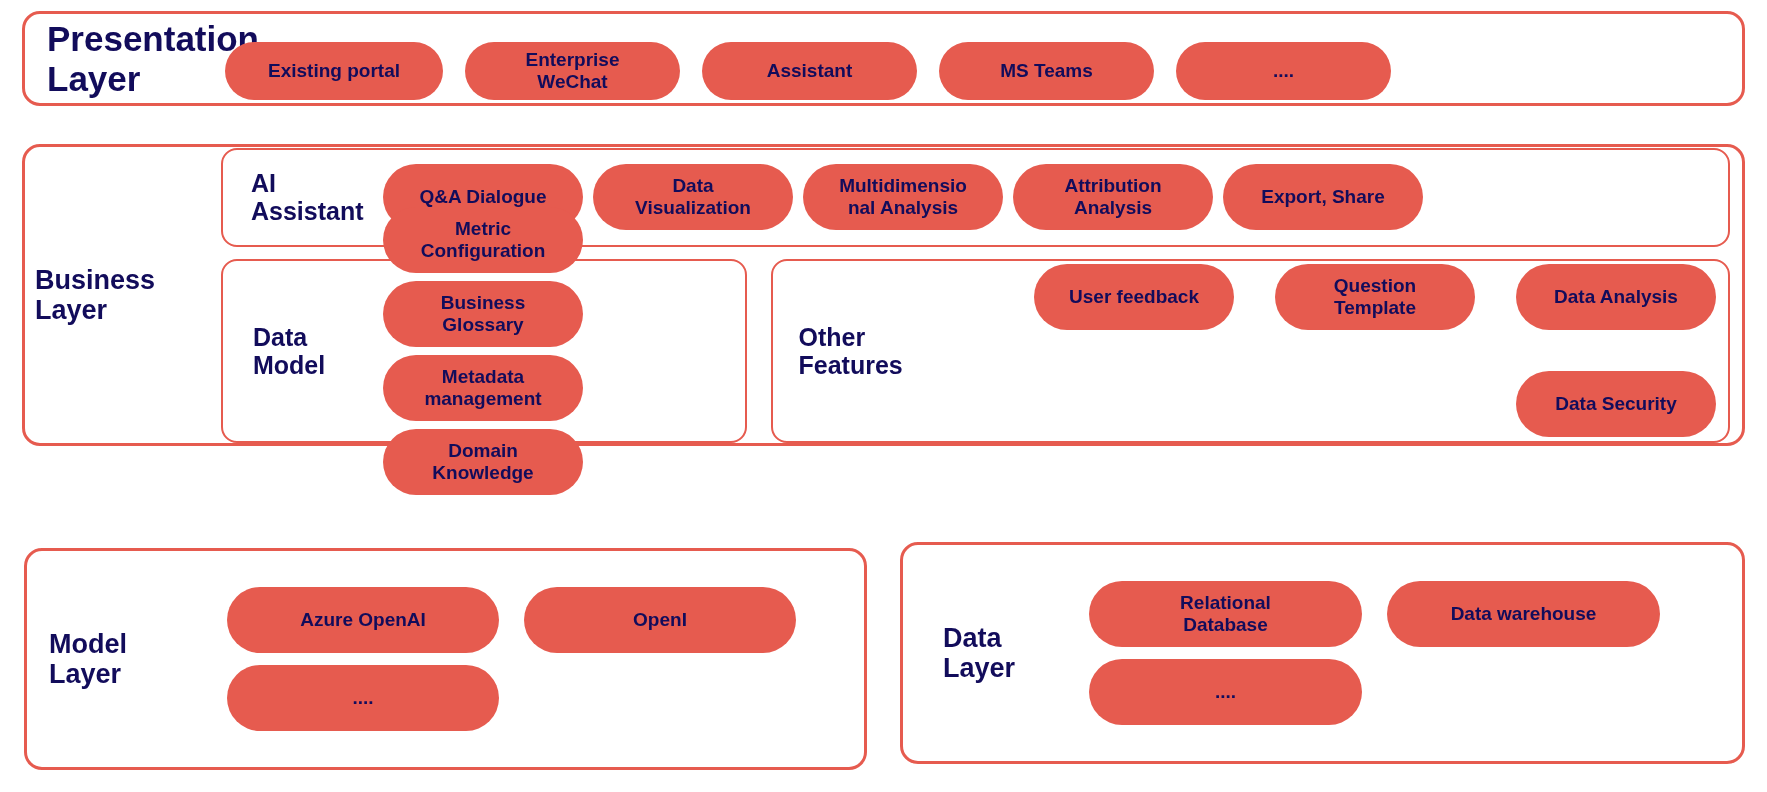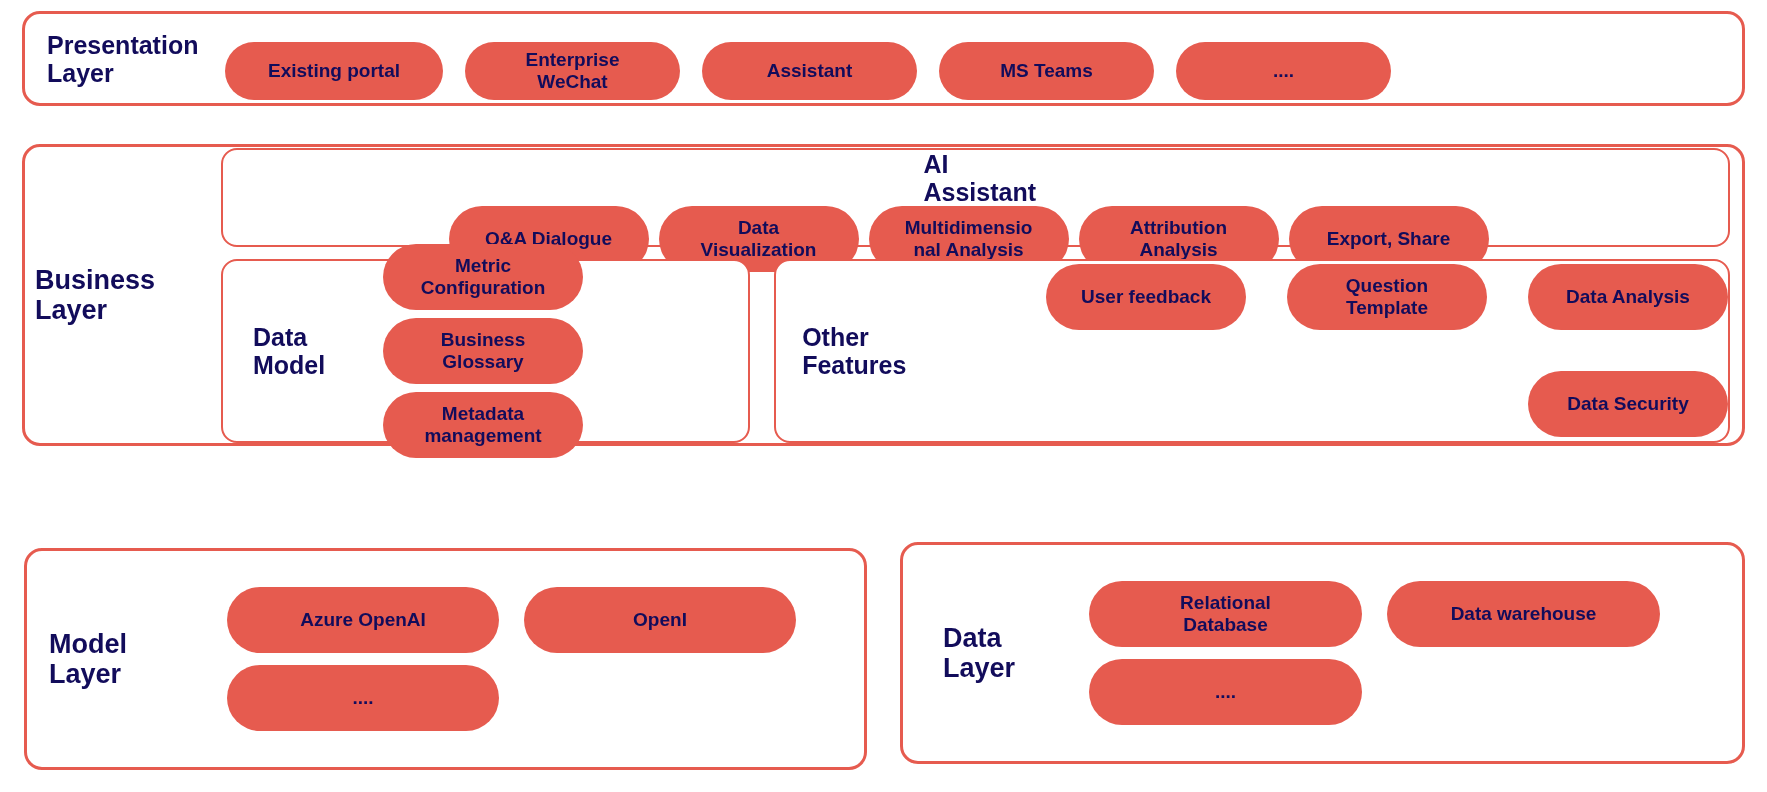--- a/index.html
+++ b/index.html
@@ -68,21 +68,21 @@
   }
 
   
   #presentation-layer {
     left: 22px;
     top: 11px;
     width: 1723px;
     height: 95px;
   }
   #presentation-layer .layer-title {
-    font-size: 25px;
+    font-size: 35px;
     width: 200px;
     padding-left: 22px;
   }
   #presentation-layer .pill-row {
     display: flex;
     gap: 22px;
     align-items: flex-start;
     flex: 1 1 auto;
     padding-right: 4px;
     margin-top: 24px;
@@ -115,21 +115,20 @@
     flex-direction: column;
     gap: 12px;
     flex: 1 1 auto;
     padding-right: 12px;
   }
 
   
   #ai-assistant-group {
     height: 99px;
     width: 100%;
-    flex-direction: column;
   }
   #ai-assistant-group .layer-title {
     font-size: 25px;
     width: 160px;
     padding-left: 28px;
   }
   #ai-assistant-group .pill-row {
     display: flex;
     gap: 10px;
     align-items: center;
@@ -162,20 +161,21 @@
     width: 160px;
     padding-left: 30px;
   }
   #other-features-group .layer-title { width: 190px; padding-left: 26px; }
   .pill-grid {
     display: flex;
     flex-wrap: wrap;
     gap: 8px 7px;
     align-items: center;
     flex: 1 1 auto;
+    padding-right: 12px;
   }
   #data-model-group .pill {
     width: 200px;
     height: 66px;
     font-size: 19px;
   }
   #other-features-group .pill-grid {
     justify-content: flex-end;
     gap: 41px;
   }
@@ -266,20 +266,22 @@
         <div class="group-box" id="data-model-group">
           <div class="layer-title">Data
 Model</div>
           <div class="pill-grid">
             <div class="pill">Metric
 Configuration</div>
             <div class="pill">Business
 Glossary</div>
             <div class="pill">Metadata
 management</div>
+            <div class="pill">Domain
+Knowledge</div>
           </div>
         </div>
 
         <div class="group-box" id="other-features-group">
           <div class="layer-title">Other
 Features</div>
           <div class="pill-grid">
             <div class="pill">User feedback</div>
             <div class="pill">Question
 Template</div>

